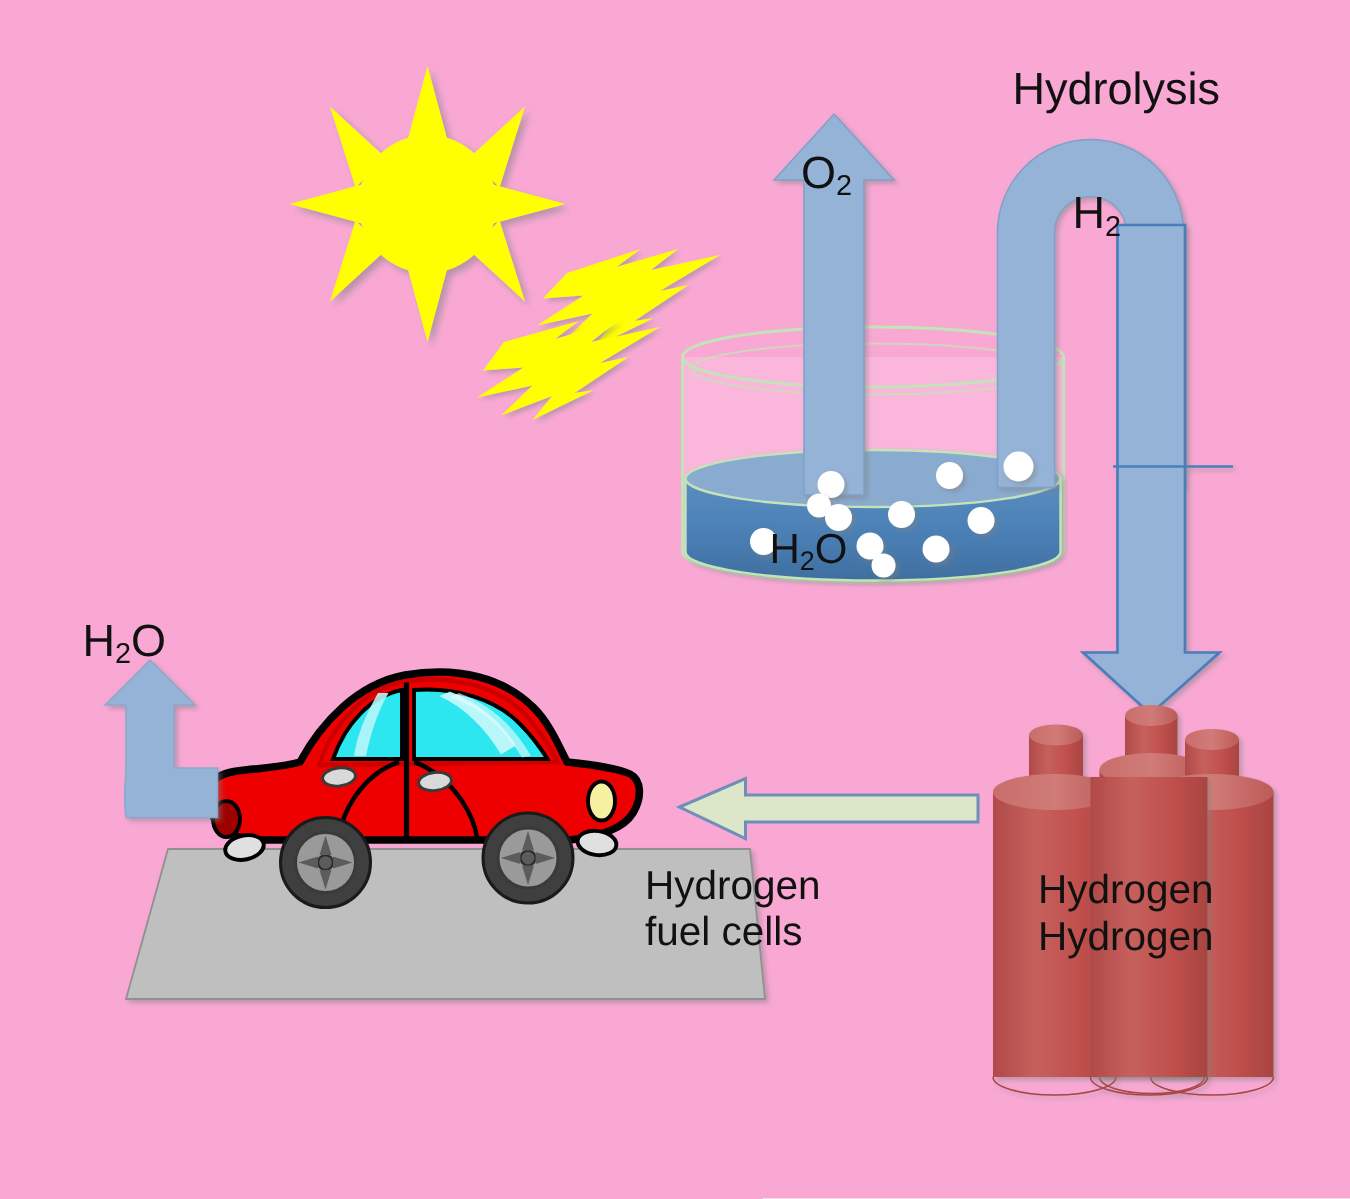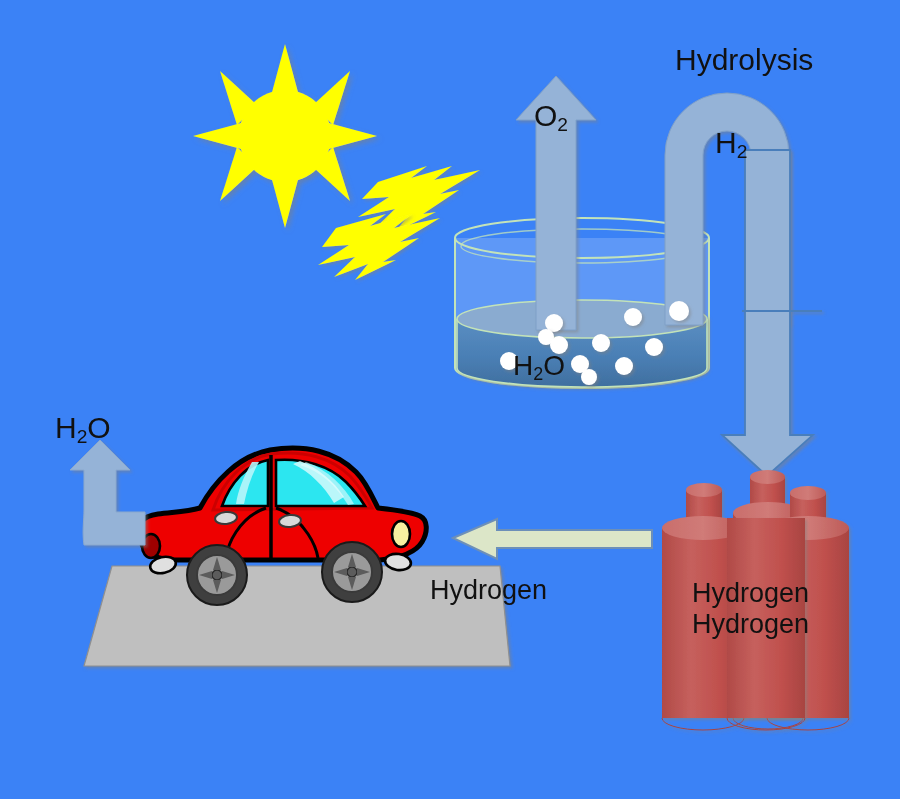--- a/index.html
+++ b/index.html
@@ -7,21 +7,21 @@
     padding: 0;
     background: #ffffff;
   }
   body {
     font-family: "Liberation Sans", sans-serif;
   }
   #canvas {
     position: relative;
     width: 900px;
     height: 799px;
-    background: #3b82f6;
+    background: #f9a8d4;
     overflow: hidden;
   }
   #diagram-svg {
     position: absolute;
     left: 0;
     top: 0;
     width: 900px;
     height: 799px;
     display: block;
   }
@@ -262,15 +262,15 @@
   <div class="lbl" id="label-h2-tube"><span>H</span><sub>2</sub></div>
 
   <div class="lbl" id="label-o2"><span>O</span><sub>2</sub></div>
 
   <div class="lbl" id="label-h2o-tank"><span>H</span><sub>2</sub><span>O</span></div>
 
   <div class="lbl" id="label-h2o-exh"><span>H</span><sub>2</sub><span>O</span></div>
 
   <div class="lbl" id="label-storage"><span>Hydrogen</span><br><span>Hydrogen</span></div>
 
-  <div class="lbl" id="label-fuelcells"><span>Hydrogen</span><br></div>
+  <div class="lbl" id="label-fuelcells"><span>Hydrogen</span><br><span>fuel cells</span></div>
 
 </div>
 
 </body></html>

